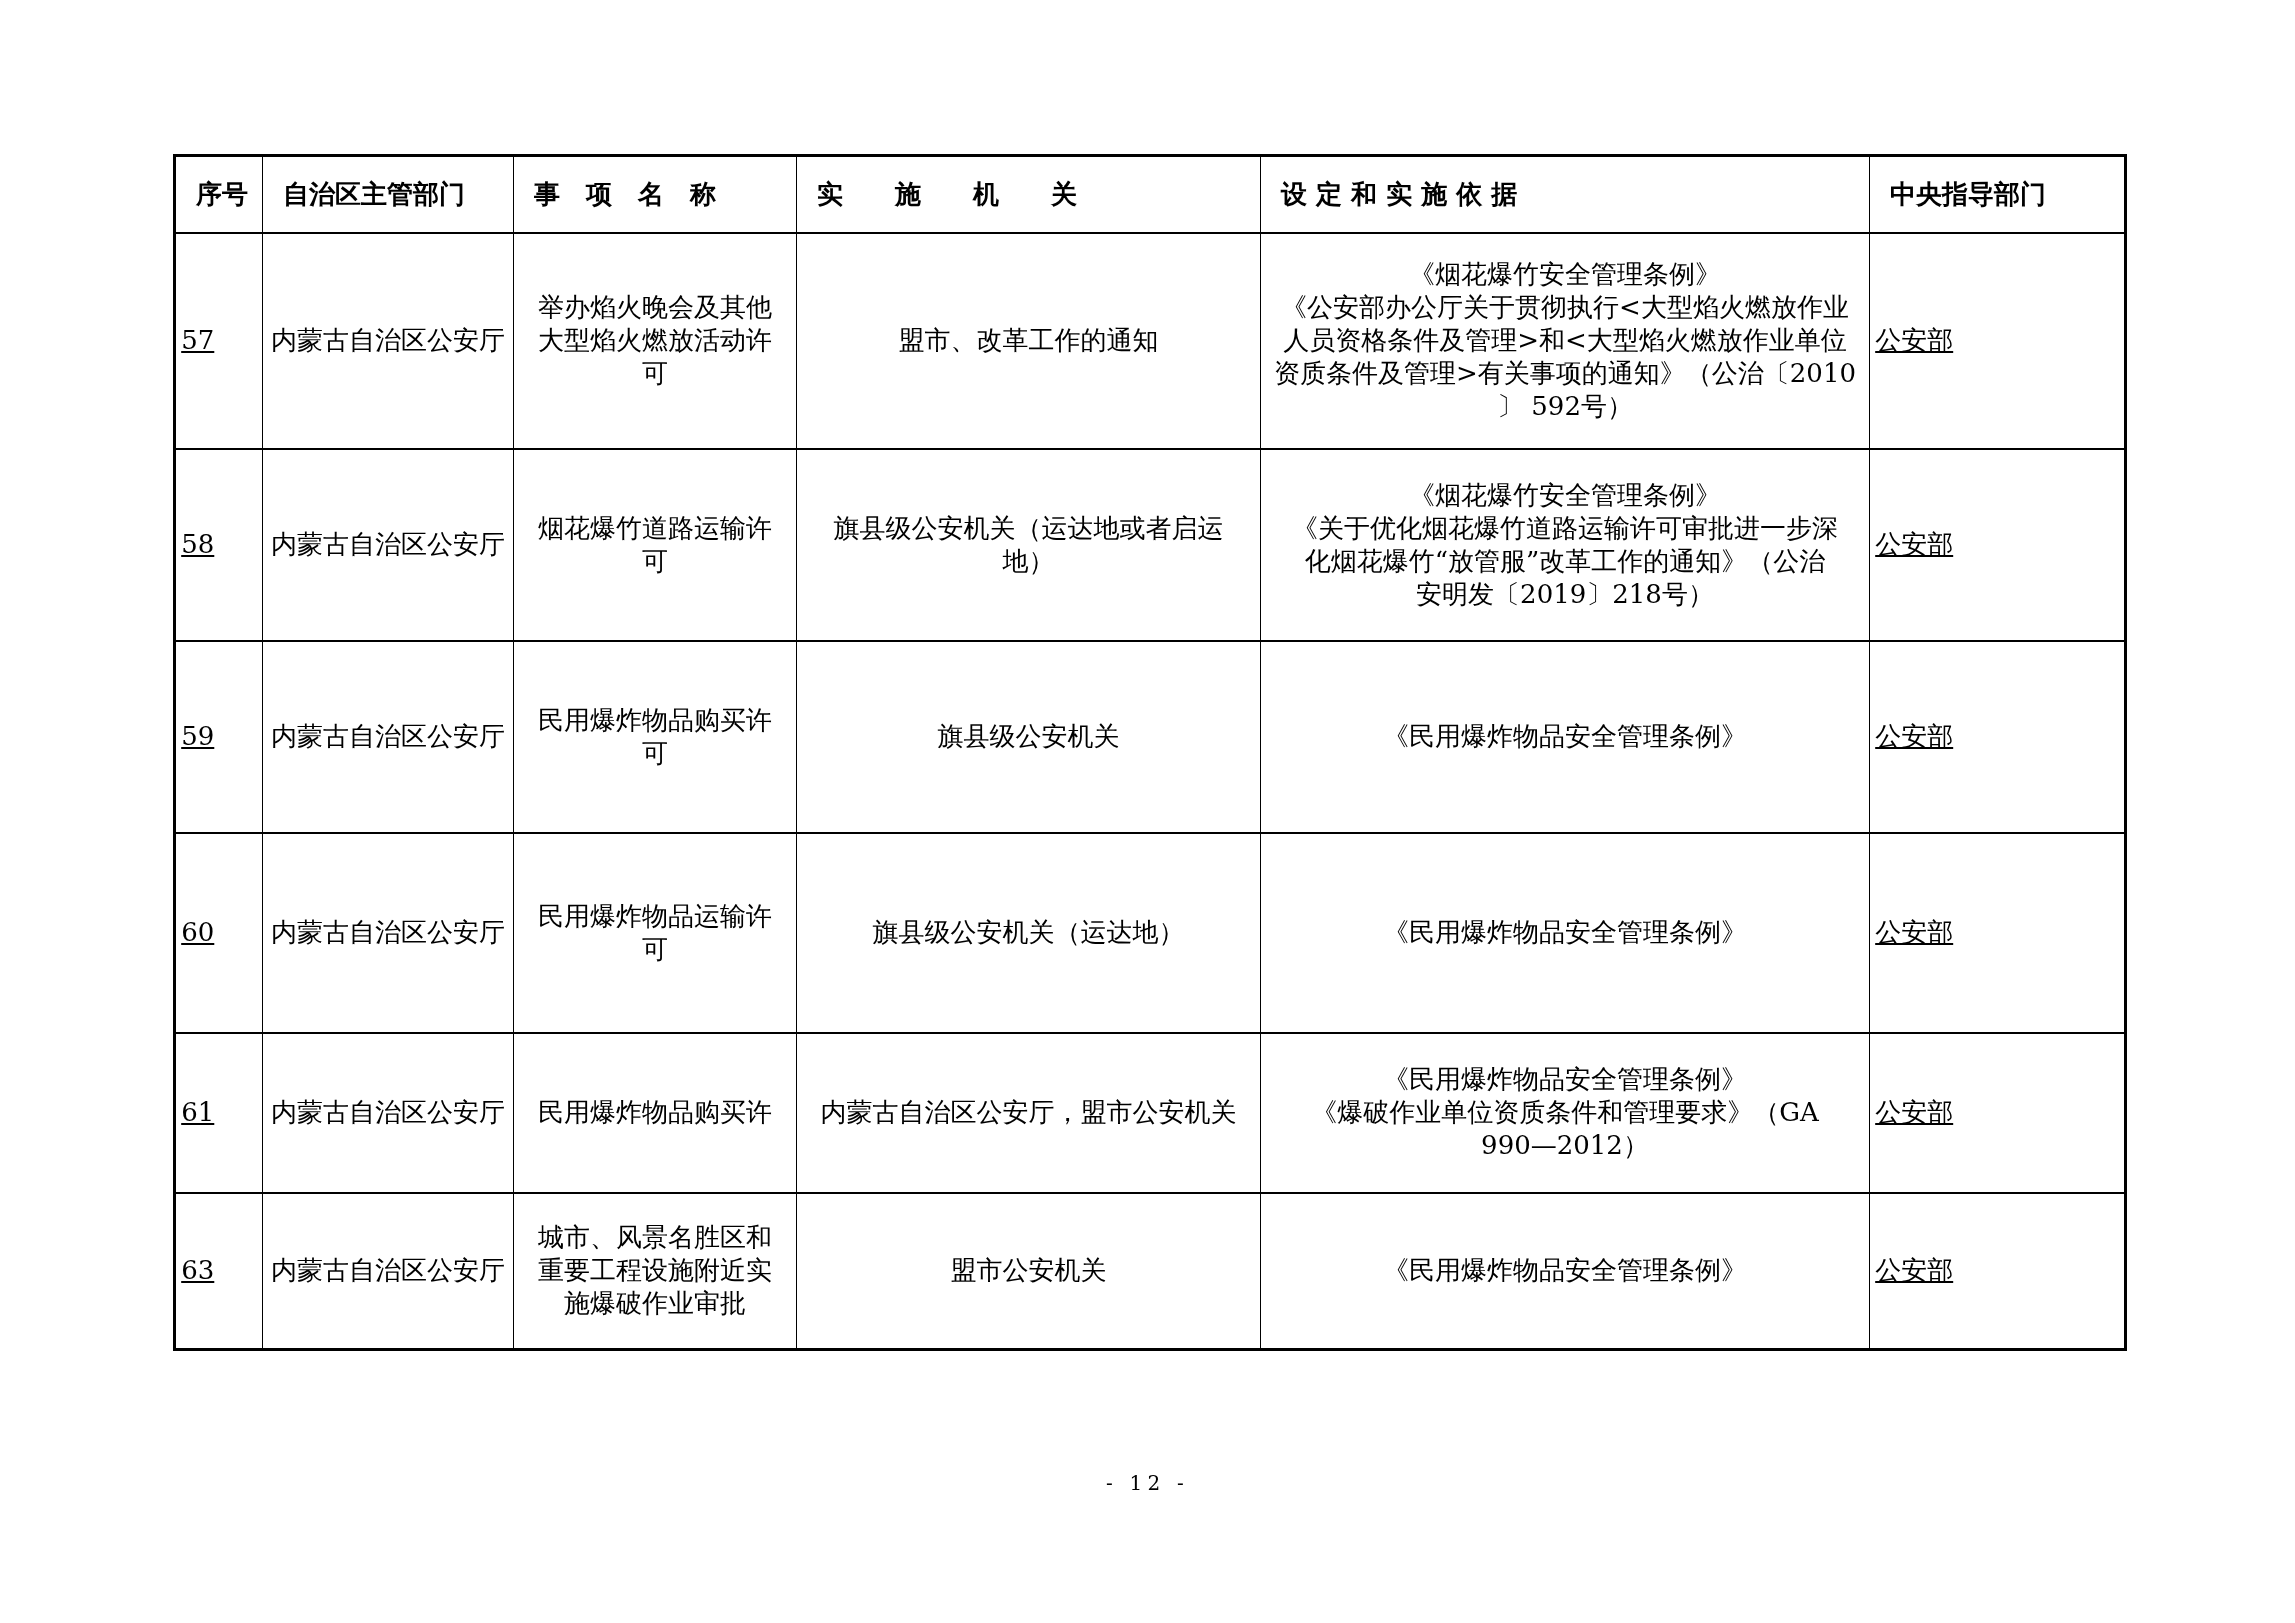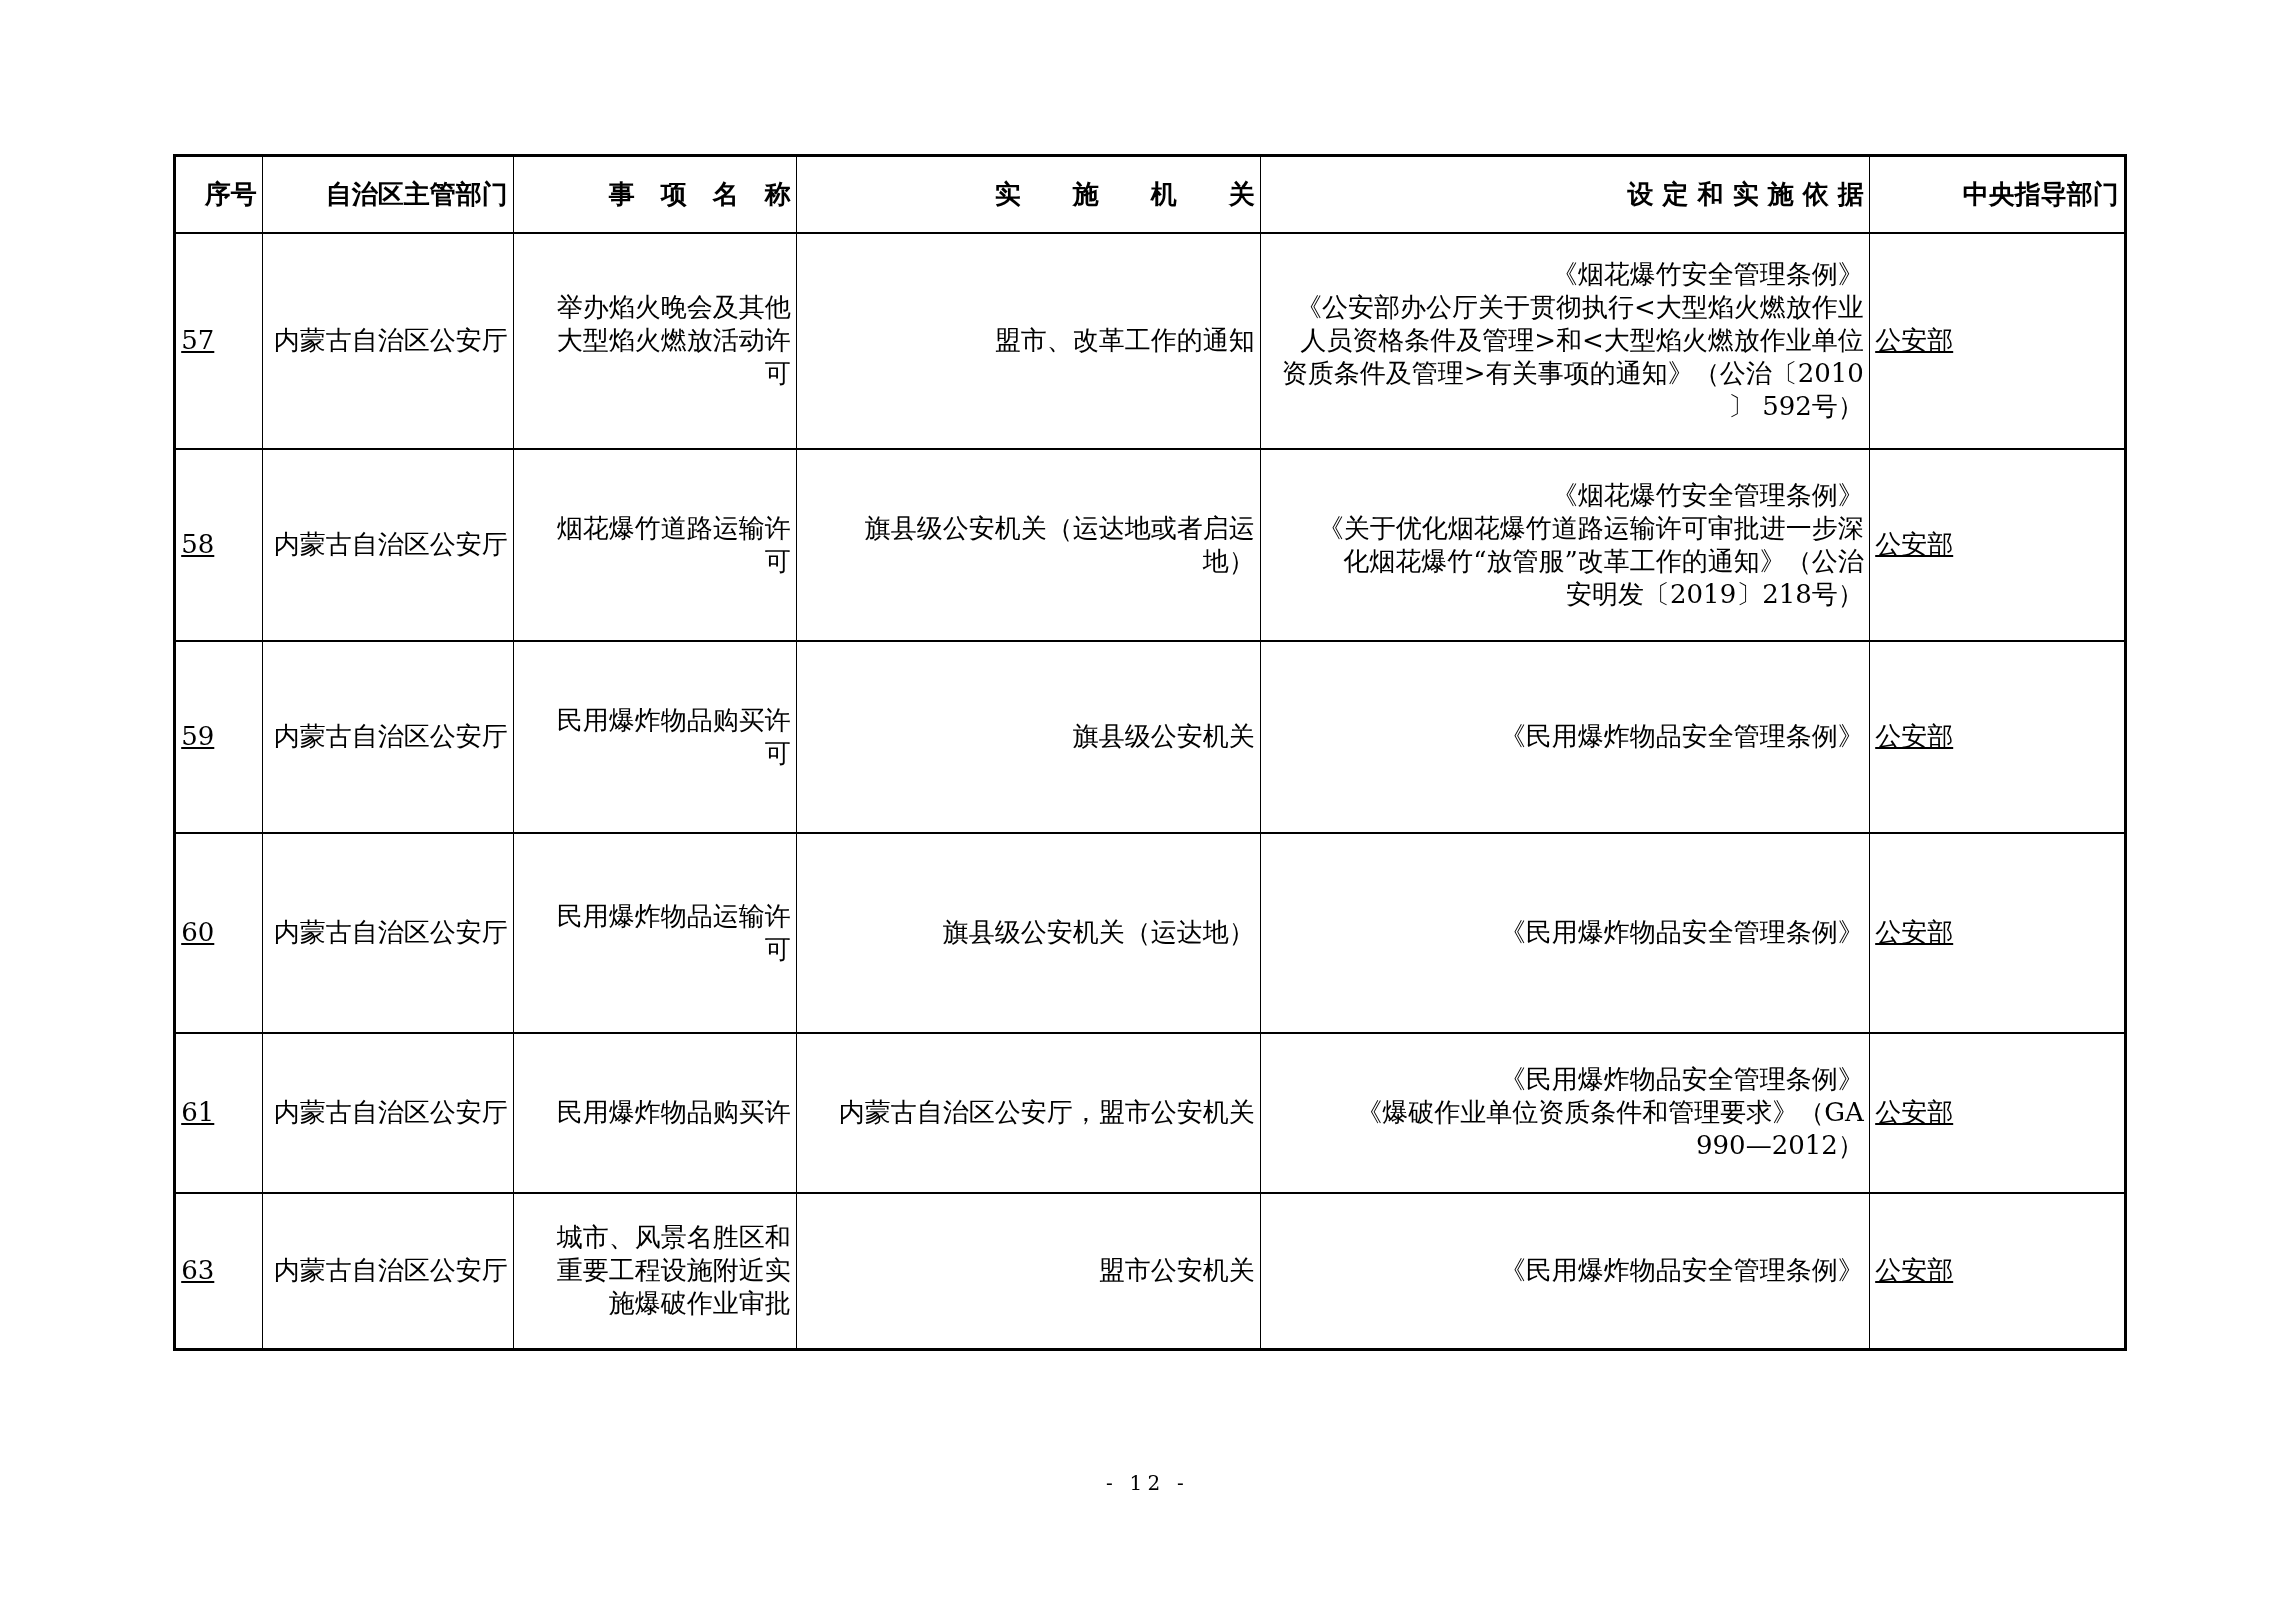--- a/index.html
+++ b/index.html
@@ -32,26 +32,26 @@
     vertical-align: middle;
     font-size: 26px;
     line-height: 33px;
     padding: 2.6px 5.2px;
     box-sizing: border-box;
     overflow: hidden;
   }
   table.approval-table th {
     font-family: "DejaVu Sans", "Liberation Sans", sans-serif;
     font-weight: 700;
-    text-align: right;
+    text-align: left;
     white-space: nowrap;
     padding-left: 20px;
   }
   td.cell-text {
-    text-align: right;
+    text-align: center;
     white-space: pre-wrap;
     word-break: break-all;
   }
   td.cell-center {
     white-space: pre-wrap;
     text-decoration: underline;
   }
   .page-number {
     position: absolute;
     left: 0;

